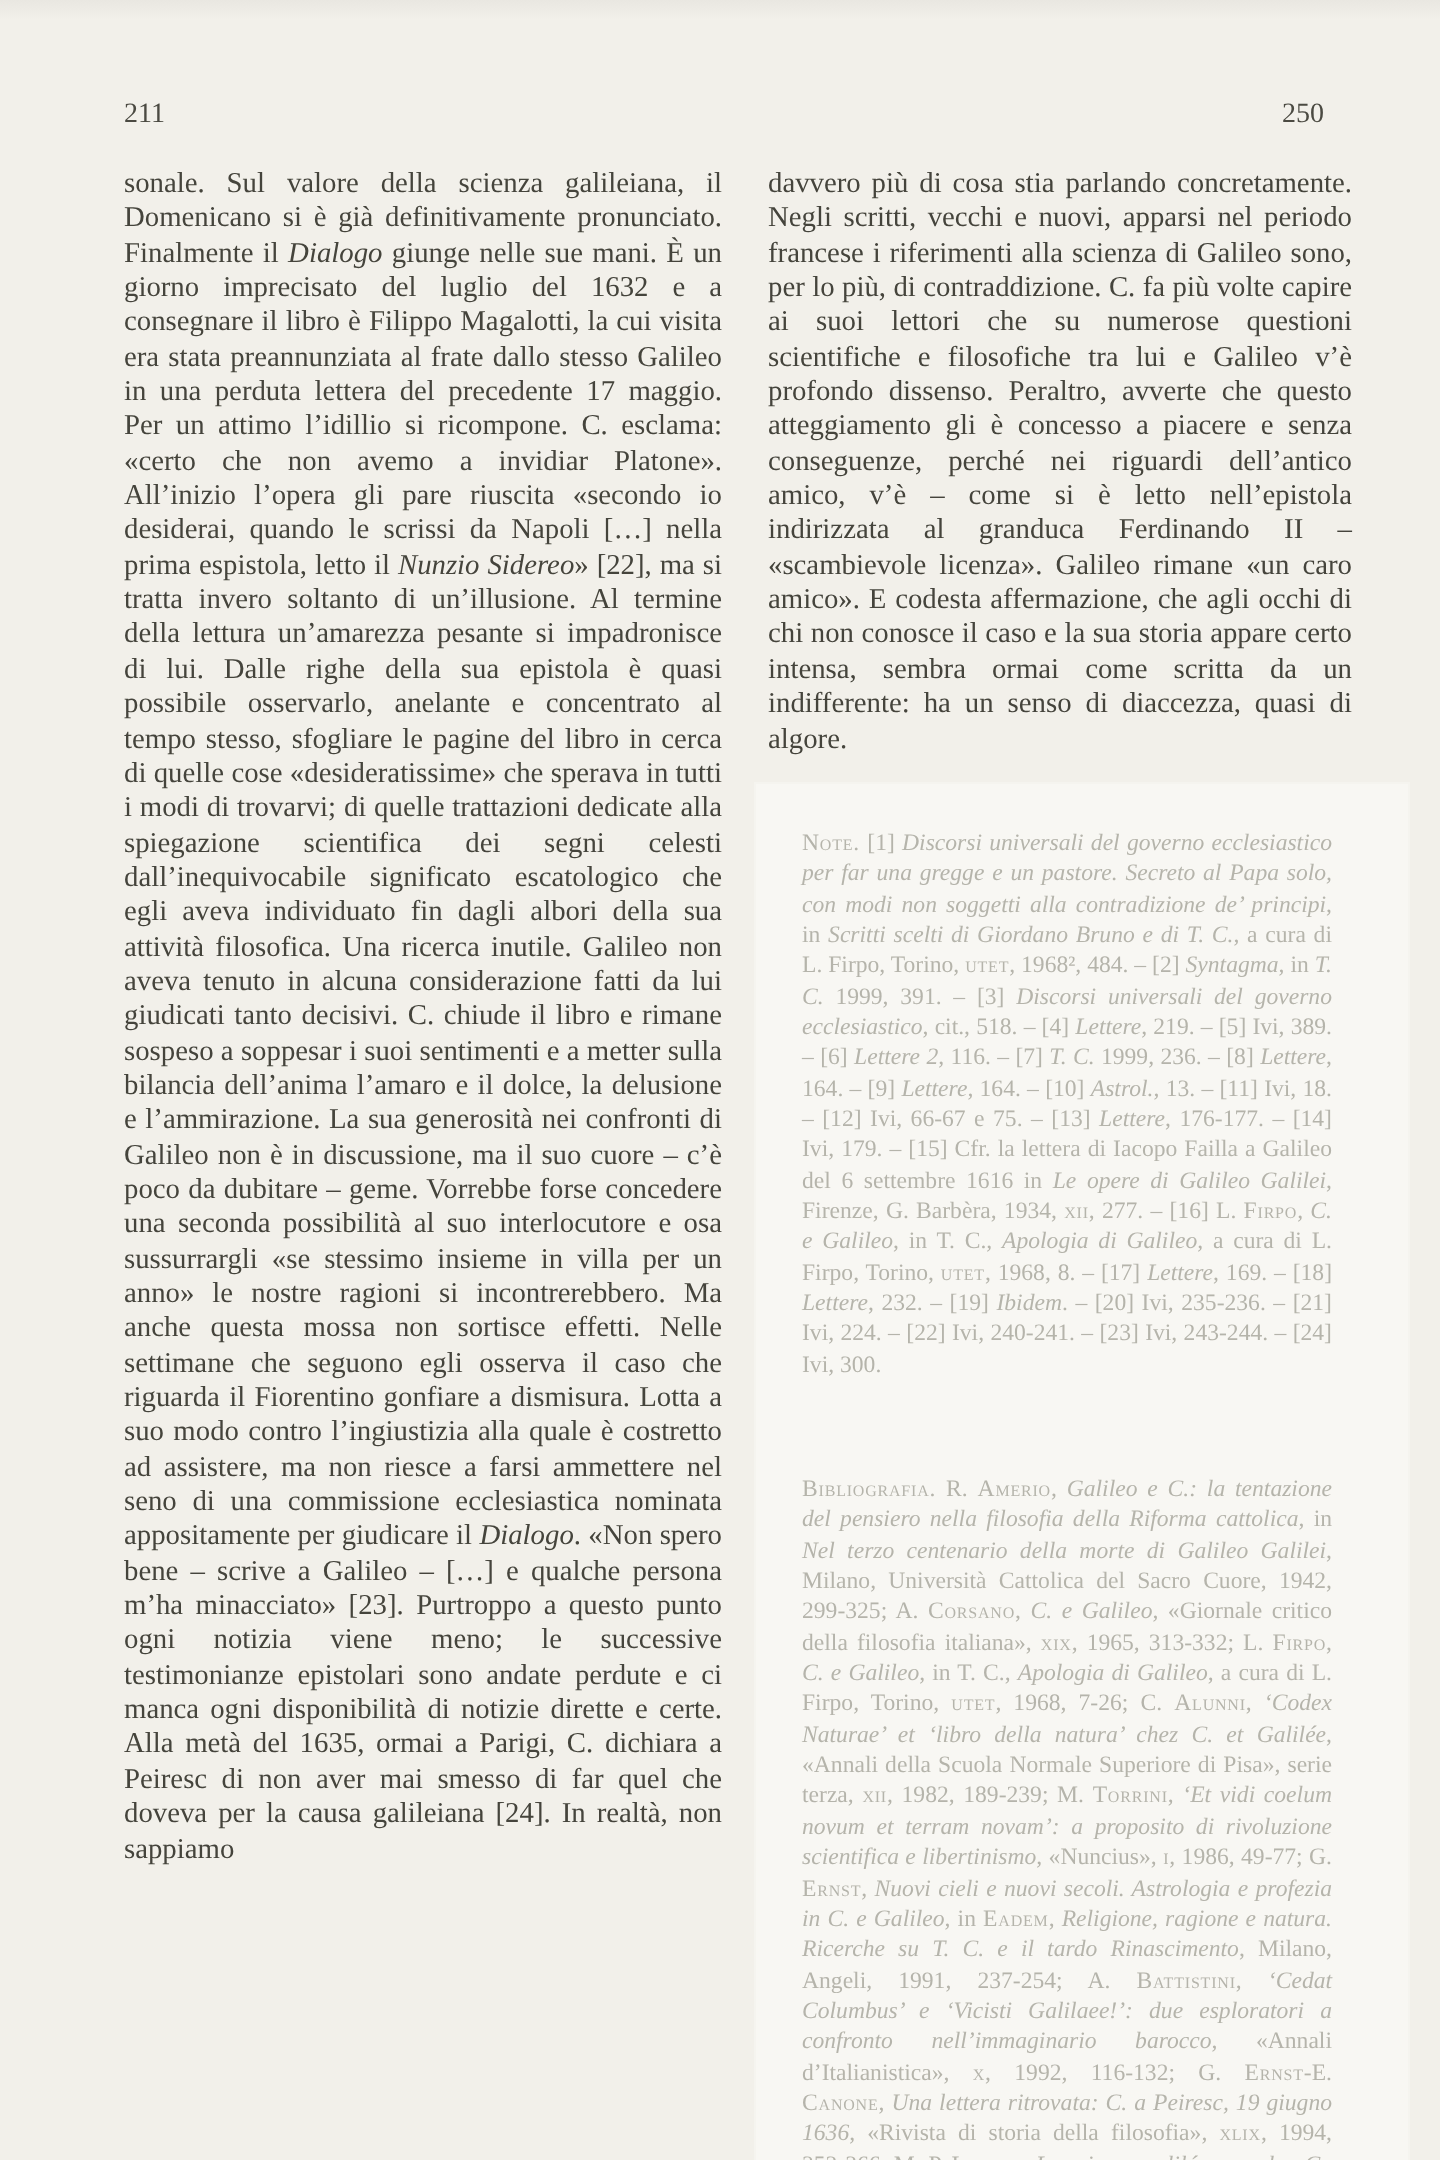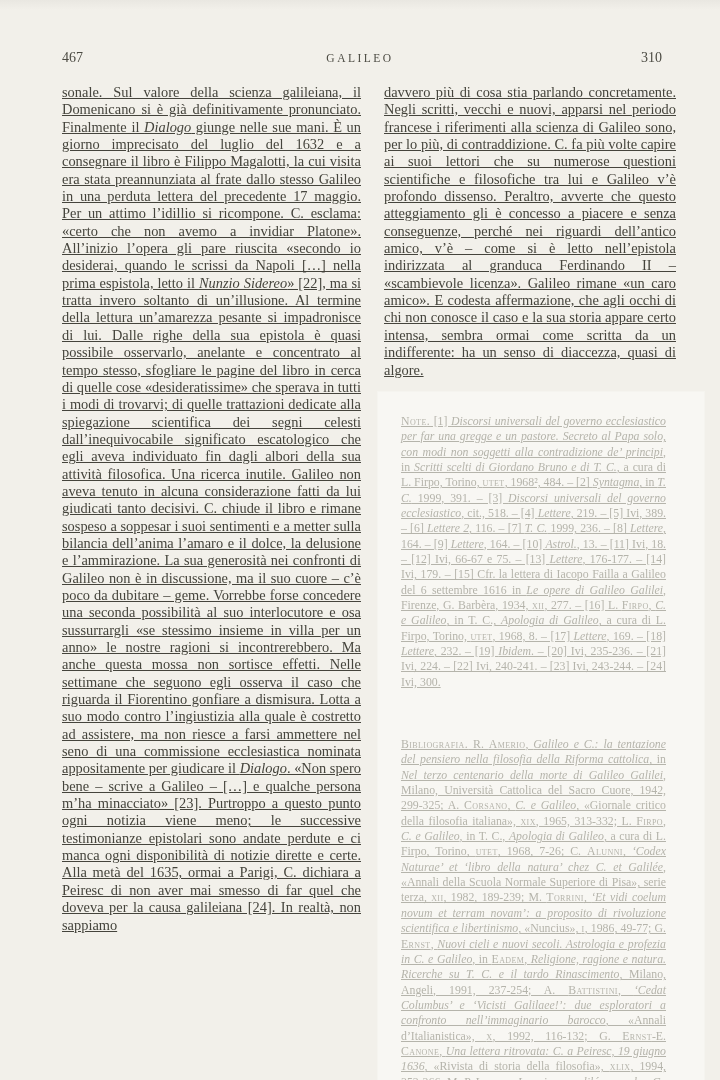--- a/index.html
+++ b/index.html
@@ -30,21 +30,21 @@
   }
   
   .col {
     position: absolute; top: 84px;
     font-size: 14.4px; line-height: 17.35px;
     text-align: justify;
     color: #45443c;
   }
   .col-left  { left: 62px;  width: 299px; }
   .col-right { left: 384px; width: 292px; }
-  .col p { margin: 0; text-decoration: underline; }
+  .col p { margin: 0; }
   .it { font-style: italic; }
   .sc { font-variant: small-caps; letter-spacing: 0.3px; }
   
   .apparatus {
     margin-top: 13px;
     margin-left: -6px;
     width: 297px;
     background: #f8f7f3;
     box-shadow: 0 0 0 1px #f5f4ef;
     padding: 6px 22px 16px 7px;
@@ -54,25 +54,24 @@
   }
   .apparatus p { margin: 16px; }
   .apparatus .block-gap { height: 15px; }
   .apparatus .sc { letter-spacing: 0.4px; }
 </style>
 </head>
 <body>
 
 <div class="page">
 
-  <span class="folio folio-left">467</span>
+  <span class="folio folio-left">211</span>
 
-  <div class="running-title">GALILEO</div>
 
-  <span class="folio folio-right">310</span>
+  <span class="folio folio-right">250</span>
 
   <div class="col col-left">
     <p><span>sonale. Sul valore della scienza galileiana, il Domenicano si è già definitivamente pronunciato. Finalmente il </span><span class="it">Dialogo</span><span> giunge nelle sue mani. È un giorno imprecisato del luglio del 1632 e a consegnare il libro è Filippo Magalotti, la cui visita era stata preannunziata al frate dallo stesso Galileo in una perduta lettera del precedente 17 maggio. Per un attimo l’idillio si ricompone. C. esclama: «certo che non avemo a invidiar Platone». All’inizio l’opera gli pare riuscita «secondo io desiderai, quando le scrissi da Napoli […] nella prima espistola, letto il </span><span class="it">Nunzio Sidereo</span><span>» [22], ma si tratta invero soltanto di un’illusione. Al termine della lettura un’amarezza pesante si impadronisce di lui. Dalle righe della sua epistola è quasi possibile osservarlo, anelante e concentrato al tempo stesso, sfogliare le pagine del libro in cerca di quelle cose «desideratissime» che sperava in tutti i modi di trovarvi; di quelle trattazioni dedicate alla spiegazione scientifica dei segni celesti dall’inequivocabile significato escatologico che egli aveva individuato fin dagli albori della sua attività filosofica. Una ricerca inutile. Galileo non aveva tenuto in alcuna considerazione fatti da lui giudicati tanto decisivi. C. chiude il libro e rimane sospeso a soppesar i suoi sentimenti e a metter sulla bilancia dell’anima l’amaro e il dolce, la delusione e l’ammirazione. La sua generosità nei confronti di Galileo non è in discussione, ma il suo cuore – c’è poco da dubitare – geme. Vorrebbe forse concedere una seconda possibilità al suo interlocutore e osa sussurrargli «se stessimo insieme in villa per un anno» le nostre ragioni si incontrerebbero. Ma anche questa mossa non sortisce effetti. Nelle settimane che seguono egli osserva il caso che riguarda il Fiorentino gonfiare a dismisura. Lotta a suo modo contro l’ingiustizia alla quale è costretto ad assistere, ma non riesce a farsi ammettere nel seno di una commissione ecclesiastica nominata appositamente per giudicare il </span><span class="it">Dialogo</span><span>. «Non spero bene – scrive a Galileo – […] e qualche persona m’ha minacciato» [23]. Purtroppo a questo punto ogni notizia viene meno; le successive testimonianze epistolari sono andate perdute e ci manca ogni disponibilità di notizie dirette e certe. Alla metà del 1635, ormai a Parigi, C. dichiara a Peiresc di non aver mai smesso di far quel che doveva per la causa galileiana [24]. In realtà, non sappiamo</span></p>
   </div>
 
   <div class="col col-right">
     <p><span>davvero più di cosa stia parlando concretamente. Negli scritti, vecchi e nuovi, apparsi nel periodo francese i riferimenti alla scienza di Galileo sono, per lo più, di contraddizione. C. fa più volte capire ai suoi lettori che su numerose questioni scientifiche e filosofiche tra lui e Galileo v’è profondo dissenso. Peraltro, avverte che questo atteggiamento gli è concesso a piacere e senza conseguenze, perché nei riguardi dell’antico amico, v’è – come si è letto nell’epistola indirizzata al granduca Ferdinando II – «scambievole licenza». Galileo rimane «un caro amico». E codesta affermazione, che agli occhi di chi non conosce il caso e la sua storia appare certo intensa, sembra ormai come scritta da un indifferente: ha un senso di diaccezza, quasi di algore.</span></p>
 
     <div class="apparatus">
       <p><span class="sc">Note.</span><span>  [1] </span><span class="it">Discorsi universali del governo ecclesiastico per far una gregge e un pastore. Secreto al Papa solo, con modi non soggetti alla contradizione de’ principi</span><span>, in </span><span class="it">Scritti scelti di Giordano Bruno e di T. C.</span><span>, a cura di L. Firpo, Torino, </span><span class="sc">utet</span><span>, 1968², 484. – [2] </span><span class="it">Syntagma</span><span>, in </span><span class="it">T. C.</span><span> 1999, 391. – [3] </span><span class="it">Discorsi universali del governo ecclesiastico</span><span>, cit., 518. – [4] </span><span class="it">Lettere</span><span>, 219. – [5] Ivi, 389. – [6] </span><span class="it">Lettere 2</span><span>, 116. – [7] </span><span class="it">T. C.</span><span> 1999, 236. – [8] </span><span class="it">Lettere</span><span>, 164. – [9] </span><span class="it">Lettere</span><span>, 164. – [10] </span><span class="it">Astrol.</span><span>, 13. – [11] Ivi, 18. – [12] Ivi, 66-67 e 75. – [13] </span><span class="it">Lettere</span><span>, 176-177. – [14] Ivi, 179. – [15] Cfr. la lettera di Iacopo Failla a Galileo del 6 settembre 1616 in </span><span class="it">Le opere di Galileo Galilei</span><span>, Firenze, G. Barbèra, 1934, </span><span class="sc">xii</span><span>, 277. – [16] L. </span><span class="sc">Firpo</span><span>, </span><span class="it">C. e Galileo</span><span>, in T. C., </span><span class="it">Apologia di Galileo</span><span>, a cura di L. Firpo, Torino, </span><span class="sc">utet</span><span>, 1968, 8. – [17] </span><span class="it">Lettere</span><span>, 169. – [18] </span><span class="it">Lettere</span><span>, 232. – [19] </span><span class="it">Ibidem</span><span>. – [20] Ivi, 235-236. – [21] Ivi, 224. – [22] Ivi, 240-241. – [23] Ivi, 243-244. – [24] Ivi, 300.</span></p>

